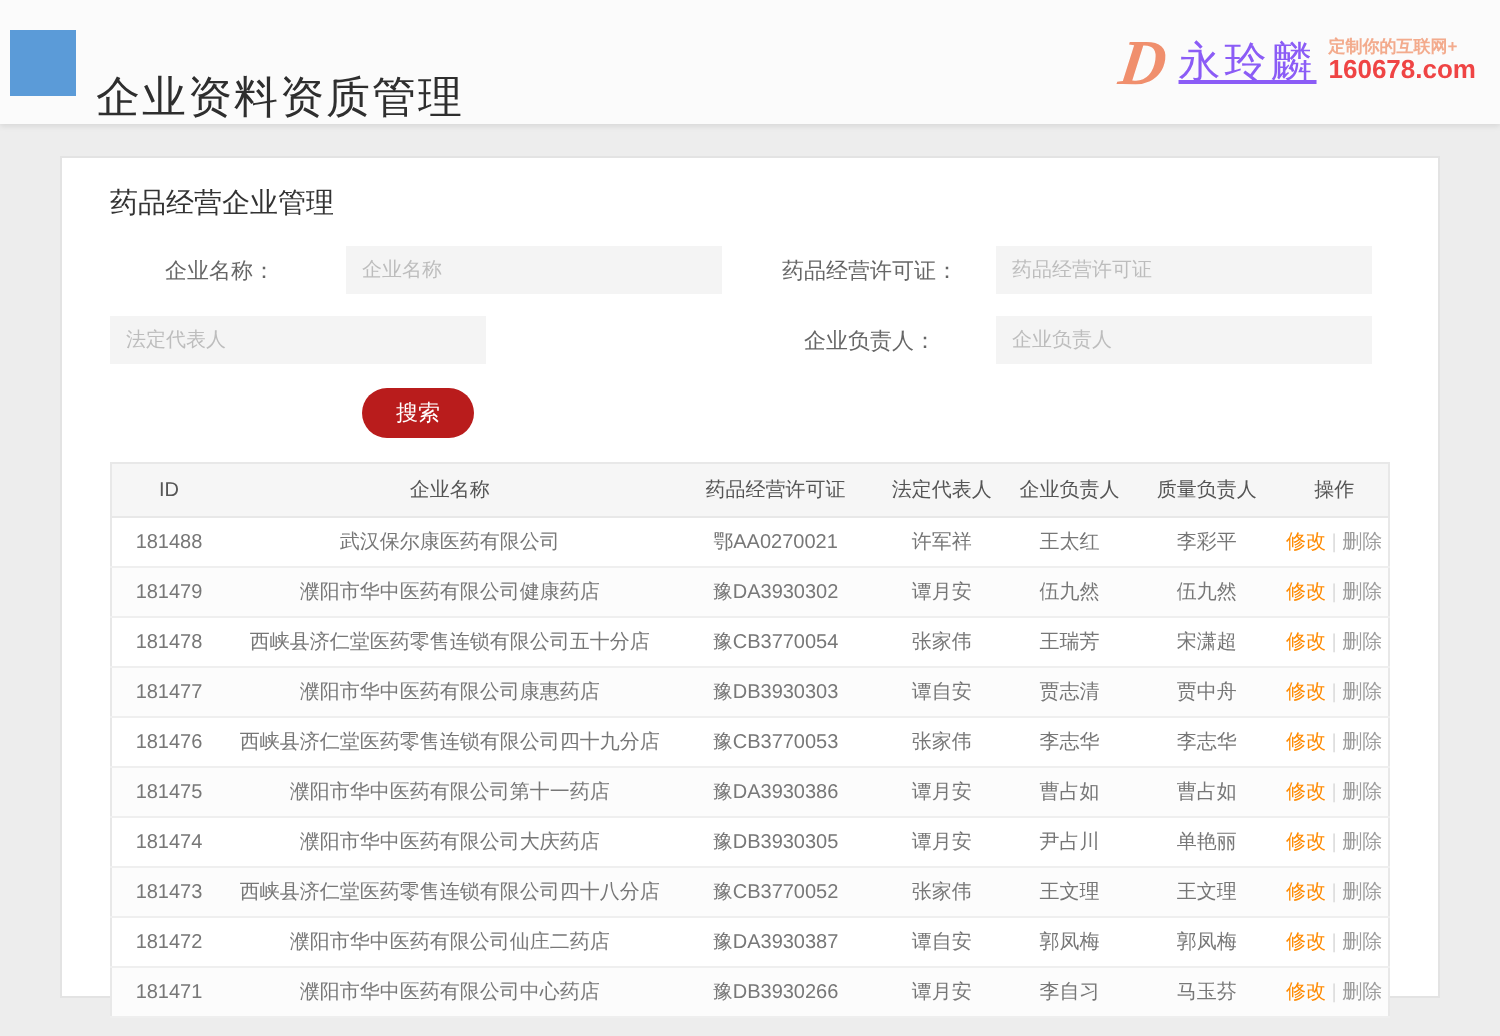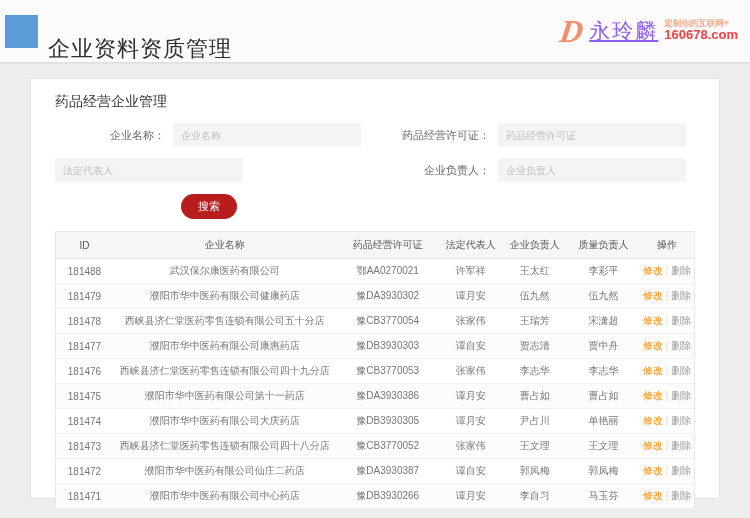--- a/index.html
+++ b/index.html
@@ -50,21 +50,21 @@
   }
   .panel-title { font-size:14px; font-weight:normal; color:#333; margin-bottom:12px; }
 
   
   .form-grid {
     display:grid; grid-template-columns:1fr 1fr;
     row-gap:11px; column-gap:10px; margin-bottom:10px;
   }
   .field { display:flex; align-items:center; }
   .field label {
-    width:118px; text-align:right; font-size:11px; color:#666;
+    width:118px; text-align:center; font-size:11px; color:#666;
     padding-right:8px; flex:none;
   }
   .field input {
     width:188px; height:24px; border:none; background:#f4f4f4;
     font-size:10px; color:#555; padding:0 8px; outline:none;
   }
   .field input::placeholder { color:#bdbdbd; }
   .search-btn {
     margin:2px 0 12px 126px;
     background:#b91c1c; color:#fff; border:none;

